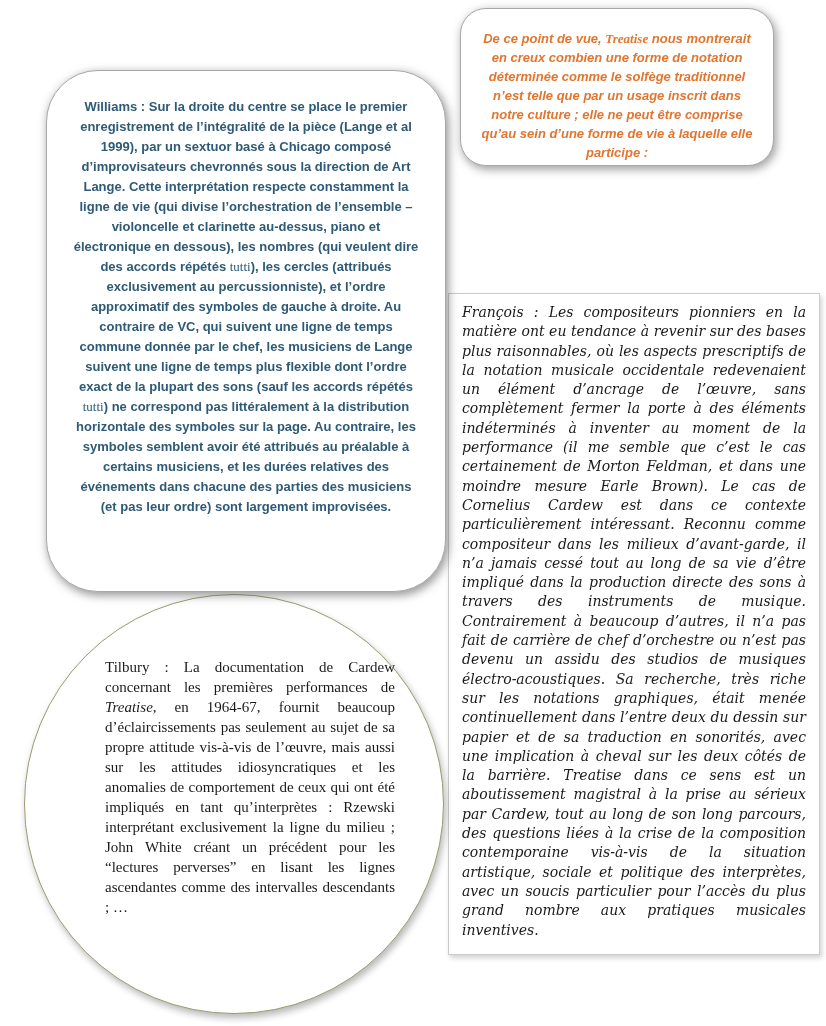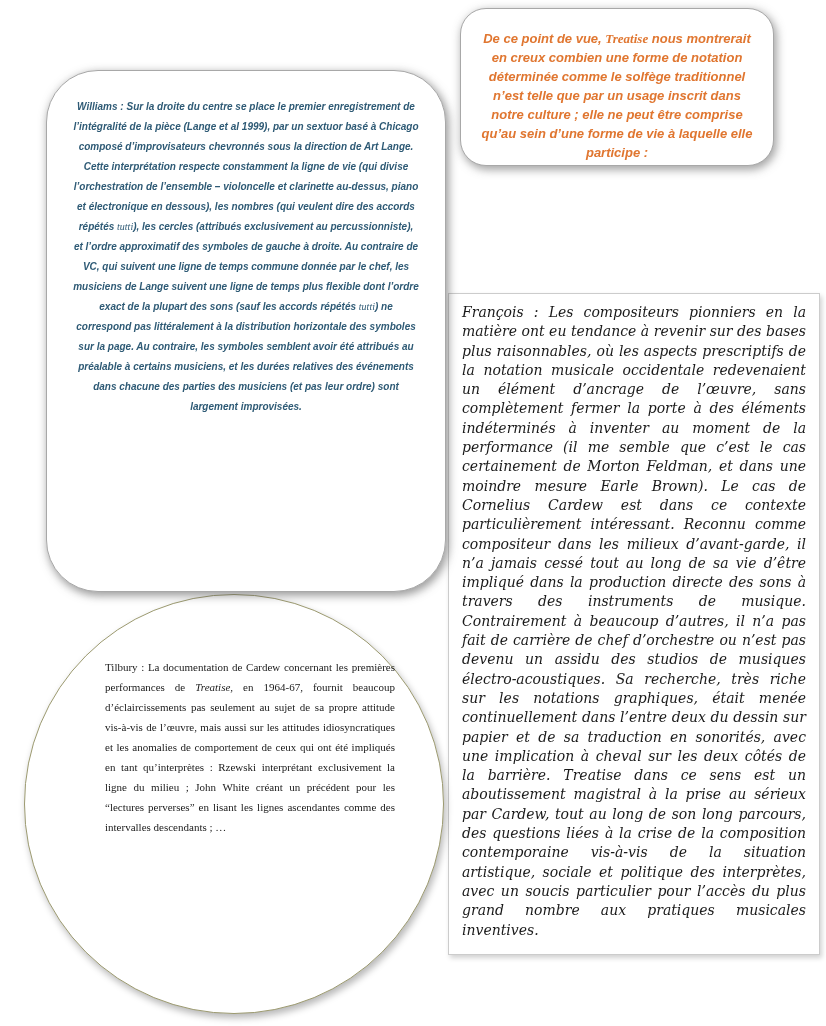--- a/index.html
+++ b/index.html
@@ -28,22 +28,22 @@
     position:absolute;left:46px;top:70px;width:400px;height:522px;
     background:#fff;
     border:1px solid var(--bubble-border);
     border-radius:52px;
     box-shadow:2px 3px 8px 1px rgba(80,80,80,.55);
     padding:26px 26px 20px 26px;
     z-index:2;
   }
   .bubble-williams .txt{
     font-family:"Liberation Sans", sans-serif;
-    font-weight:700;font-style:italic;
-    font-size:10px;line-height:20px;
+    font-weight:700;
+    font-size:13px;line-height:20px;
     color:var(--teal-text);
     text-align:center;
   }
 
   
   .bubble-treatise{
     position:absolute;left:460px;top:8px;width:314px;height:158px;
     background:#fff;
     border:1px solid var(--bubble-border);
     border-radius:26px;
@@ -98,21 +98,21 @@
     position:absolute;left:24px;top:594px;width:420px;height:420px;
     background:#fff;
     border:1px solid var(--circle-border);
     border-radius:50%;
     box-shadow:2px 4px 7px rgba(0,0,0,.28);
     z-index:1;
   }
   .circle-tilbury .txt{
     position:absolute;left:80px;top:62px;width:290px;
     font-family:"Liberation Serif", serif;
-    font-size:11px;line-height:20px;
+    font-size:15px;line-height:20px;
     color:var(--body-text);
     text-align:justify;
   }
 
   
   .run-serif{font-family:"Liberation Serif", serif;font-weight:400;}
   .run-serif-bold{font-family:"Liberation Serif", serif;font-weight:700;}
   .run-em{font-style:italic;}
 </style>
 </head>

